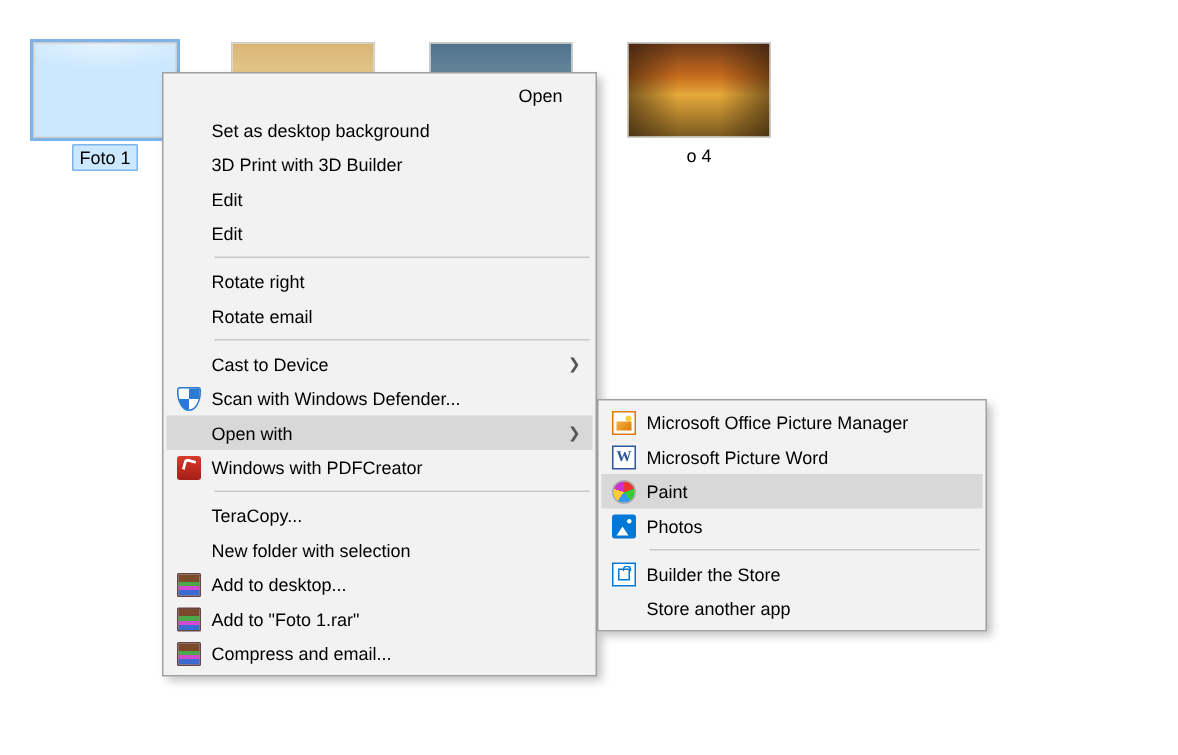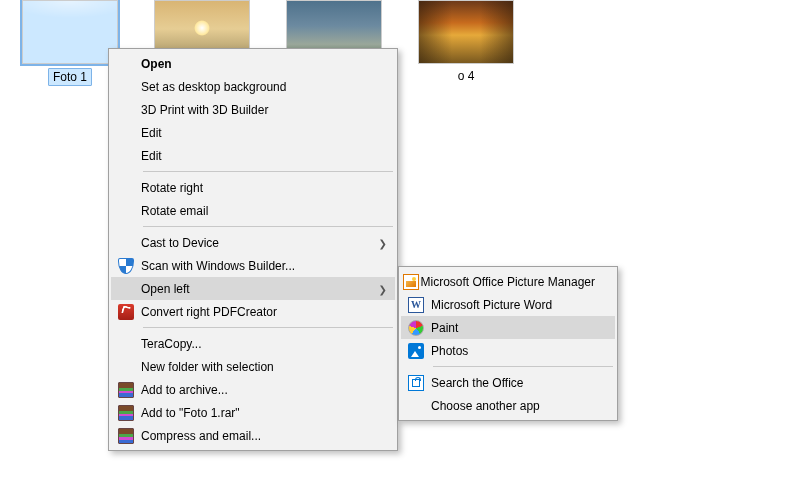--- a/index.html
+++ b/index.html
@@ -8,21 +8,21 @@
   font-size: 12px;
   background: #fff;
   width: 785px;
   height: 503px;
   position: relative;
   overflow: hidden;
   color: #000;
 }
 .desktop {
   position: relative;
-  padding: 0 20px;
+  padding: 28px 20px;
   display: flex;
   gap: 32px;
 }
 .thumb-wrap {
   width: 100px;
   text-align: center;
 }
 .thumb {
   width: 96px;
   height: 64px;
@@ -59,21 +59,21 @@
 
 .menu {
   position: absolute;
   background: #f2f2f2;
   border: 1px solid #a0a0a0;
   box-shadow: 3px 3px 6px rgba(0,0,0,.25);
   padding: 3px 2px;
   font-size: 12px;
 }
 .menu.primary { left: 108px; top: 48px; width: 290px; }
-.menu.secondary { left: 398px; top: 266px; width: 220px; }
+.menu.secondary { left: 398px; top: 266px; width: 260px; }
 .menu-row {
   display: flex;
   align-items: center;
   height: 23px;
   padding: 0 20px 0 0;
   position: relative;
 }
 .menu-row .icon-slot {
   width: 30px;
   display: flex;
@@ -83,21 +83,21 @@
 .menu-row .txt { flex: 1; white-space: nowrap; }
 .menu-row .arrow {
   position: absolute;
   right: 8px;
   top: 50%;
   transform: translateY(-50%);
   font-size: 10px;
   color: #555;
 }
 .menu-row.hover { background: #d8d8d8; }
-.menu-row.bold .txt { font-weight: 700; }
+.menu-row.bold .txt { font-weight: 400; text-align: right; }
 .sep {
   height: 1px;
   background: #c8c8c8;
   margin: 4px 2px 4px 32px;
 }
 
 .ic { width:16px; height:16px; display:inline-block; }
 .ic-shield { background: conic-gradient(#2a7ad1 0 25%, #fff 0 50%, #2a7ad1 0 75%, #fff 0 100%); border:1px solid #2a7ad1; border-radius: 2px 2px 50% 50% / 2px 2px 80% 80%; }
 .ic-pdf { background: linear-gradient(#d93a2b,#a51f16); border-radius:2px; position:relative; }
 .ic-pdf::after { content:""; position:absolute; left:4px; top:2px; width:6px; height:6px; border:2px solid #fff; border-bottom:none; border-right:none; border-radius:3px 0 0 0; transform:rotate(15deg);}
@@ -169,47 +169,47 @@
   <div class="sep"></div>
   <div class="menu-row">
     <span class="icon-slot"></span>
       <span class="txt">Cast to Device</span>
     <span class="arrow">❯</span>
   </div>
   <div class="menu-row">
     <span class="icon-slot">
         <span class="ic ic-shield"></span>
       </span>
-    <span class="txt">Scan with Windows Builder...</span>
+    <span class="txt">Scan with Windows Defender...</span>
   </div>
   <div class="menu-row hover">
     <span class="icon-slot"></span>
-      <span class="txt">Open left</span>
+      <span class="txt">Open with</span>
     <span class="arrow">❯</span>
   </div>
   <div class="menu-row">
     <span class="icon-slot">
         <span class="ic ic-pdf"></span>
       </span>
-    <span class="txt">Convert right PDFCreator</span>
+    <span class="txt">Windows with PDFCreator</span>
   </div>
   <div class="sep"></div>
   <div class="menu-row">
     <span class="icon-slot"></span>
       <span class="txt">TeraCopy...</span>
   </div>
   <div class="menu-row">
     <span class="icon-slot"></span>
       <span class="txt">New folder with selection</span>
   </div>
   <div class="menu-row">
     <span class="icon-slot">
         <span class="ic ic-rar"></span>
       </span>
-    <span class="txt">Add to archive...</span>
+    <span class="txt">Add to desktop...</span>
   </div>
   <div class="menu-row">
     <span class="icon-slot">
         <span class="ic ic-rar"></span>
       </span>
     <span class="txt">Add to "Foto 1.rar"</span>
   </div>
   <div class="menu-row">
     <span class="icon-slot">
         <span class="ic ic-rar"></span>
@@ -241,19 +241,19 @@
     <span class="icon-slot">
         <span class="ic ic-photos"></span>
       </span>
     <span class="txt">Photos</span>
   </div>
   <div class="sep"></div>
   <div class="menu-row">
     <span class="icon-slot">
         <span class="ic ic-store"></span>
       </span>
-    <span class="txt">Search the Office</span>
-  </div>
-  <div class="menu-row">
-    <span class="icon-slot"></span>
-      <span class="txt">Choose another app</span>
+    <span class="txt">Builder the Store</span>
+  </div>
+  <div class="menu-row">
+    <span class="icon-slot"></span>
+      <span class="txt">Store another app</span>
   </div>
 </div>
 
 </body></html>

